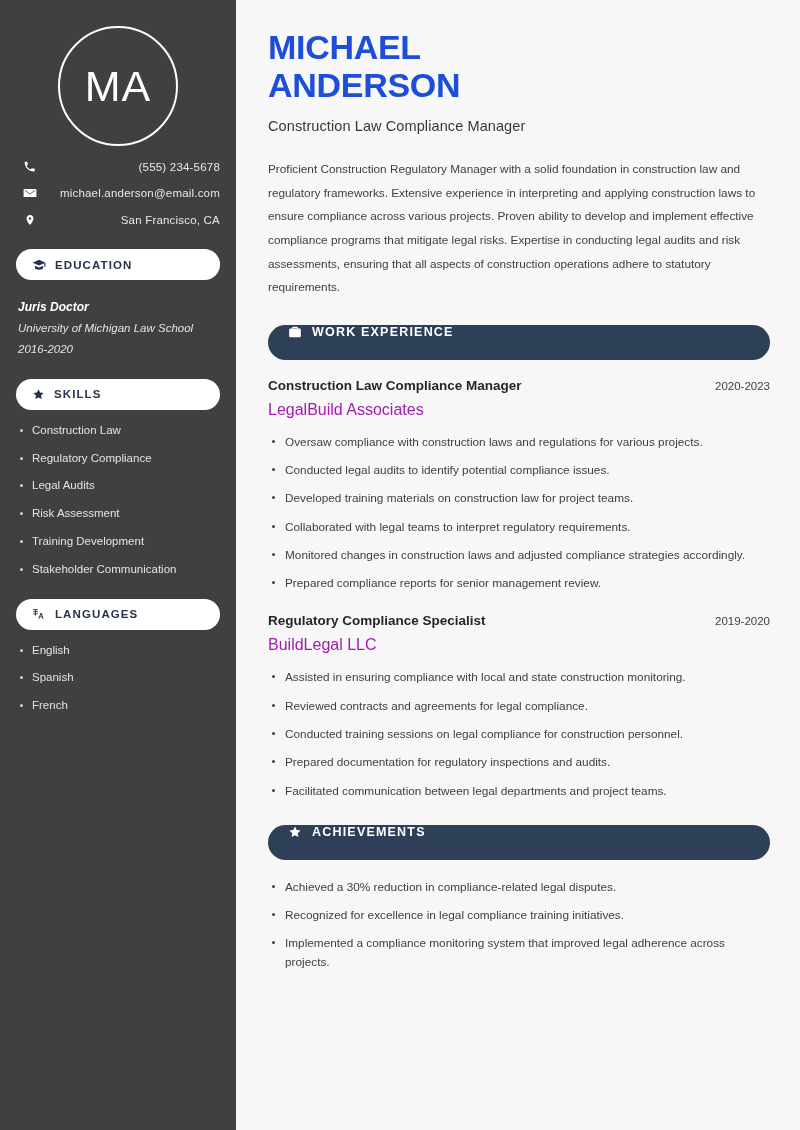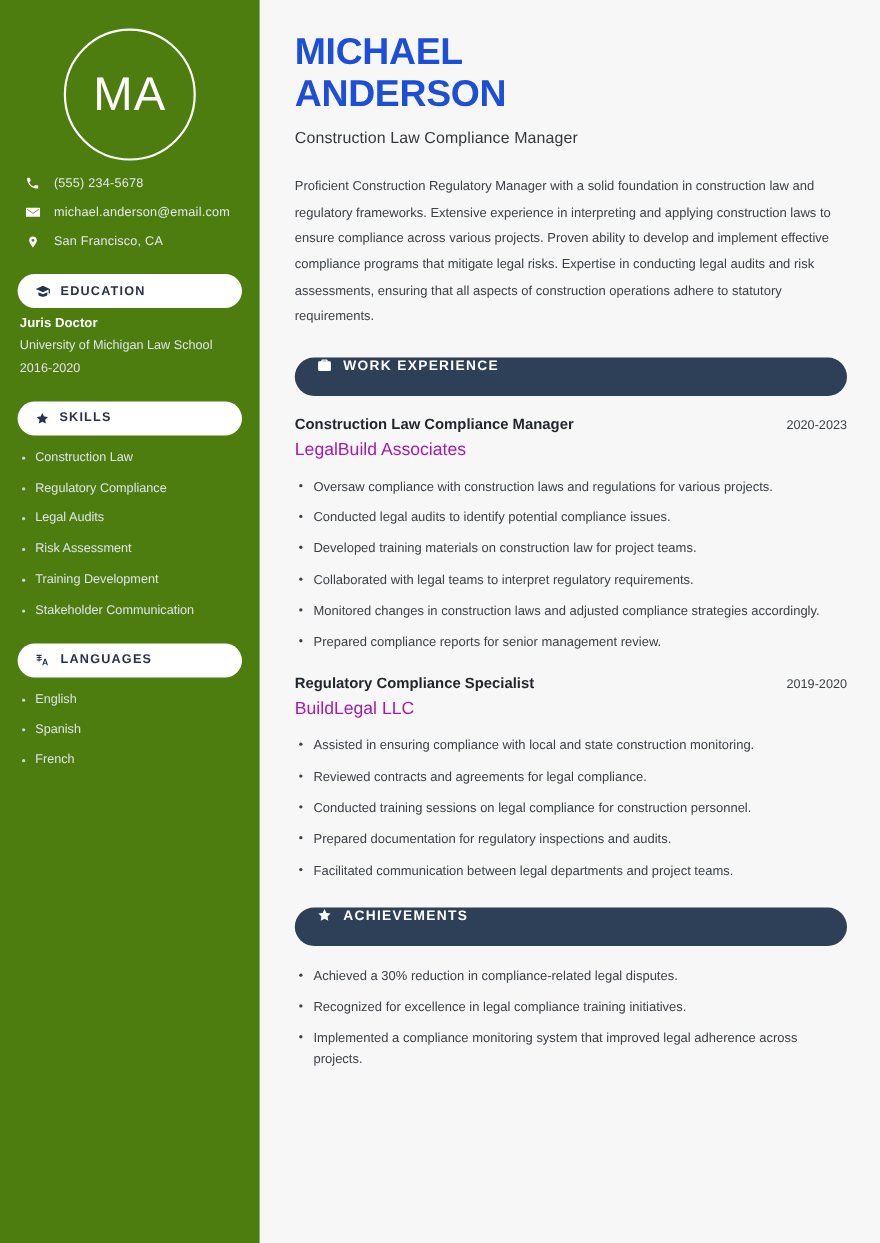--- a/index.html
+++ b/index.html
@@ -18,21 +18,21 @@
     height: 1130px;
     display: flex;
     background: #f7f7f7;
     overflow: hidden;
   }
 
   
   .sidebar {
     width: 236px;
     flex: 0 0 236px;
-    background: #4d7c0f;
+    background: #404040;
     padding: 0 16px;
     position: relative;
   }
 
   .avatar-wrap {
     display: flex;
     justify-content: center;
     padding-top: 26px;
   }
   .avatar {
@@ -70,29 +70,30 @@
   }
   .pill .ic { display: flex; align-items: center; }
 
   .contact-list { margin-top: 14px; }
   .contact-row {
     display: flex;
     align-items: center;
     gap: 12px;
     margin-bottom: 13px;
     padding-left: 6px;
+    justify-content: space-between;
   }
   .contact-row .ic { width: 15px; display: flex; justify-content: center; }
   .contact-text {
     color: #e4e8ee;
     font-size: 11.5px;
     letter-spacing: .2px;
   }
 
-  .edu-block { margin-top: 6px; padding-left: 2px; }
+  .edu-block { margin-top: 20px; padding-left: 2px; font-style: italic; }
   .edu-degree {
     color: #ffffff;
     font-size: 12px;
     font-weight: bold;
     margin-bottom: 7px;
   }
   .edu-school, .edu-years {
     color: #dfe4ea;
     font-size: 11.5px;
     margin-bottom: 6px;

